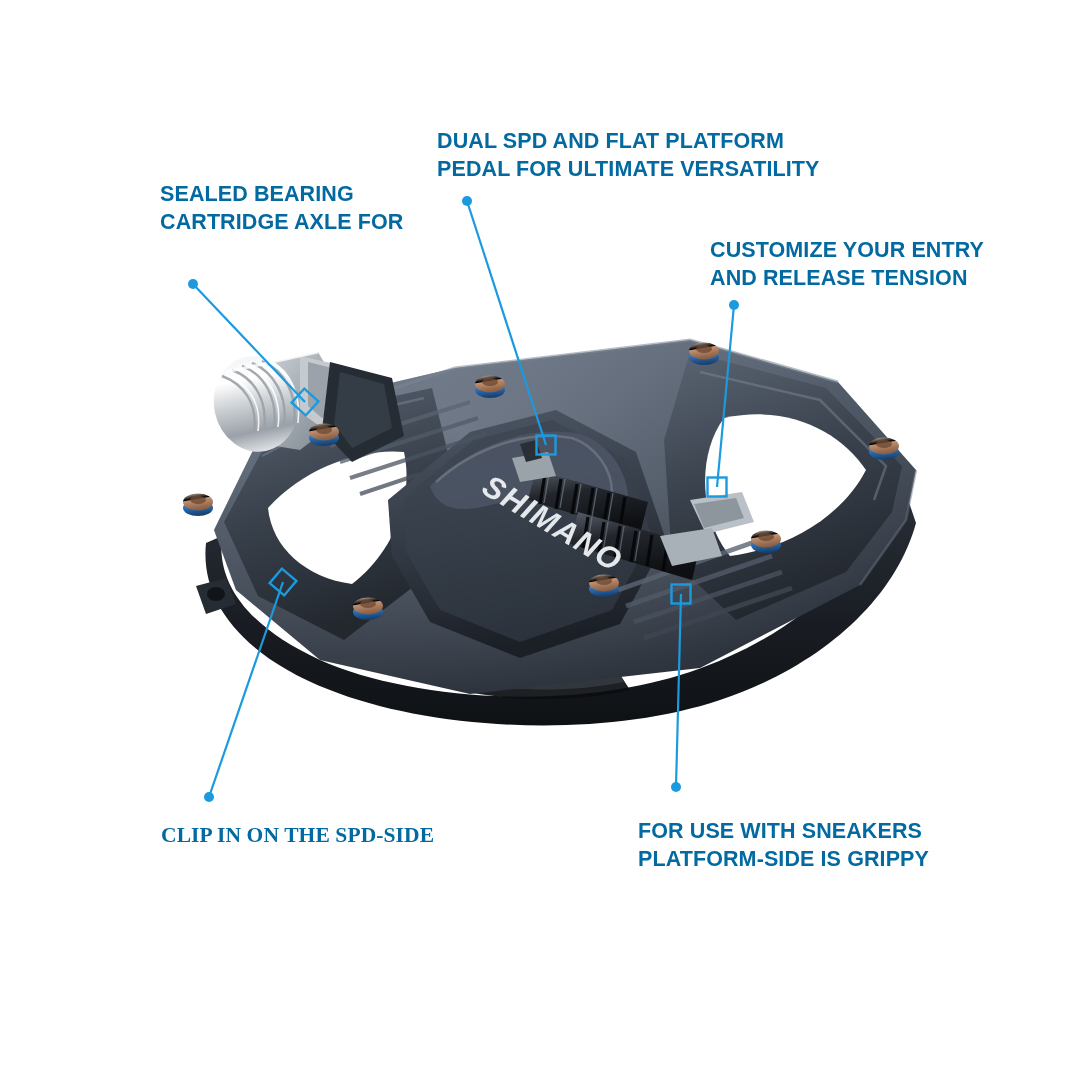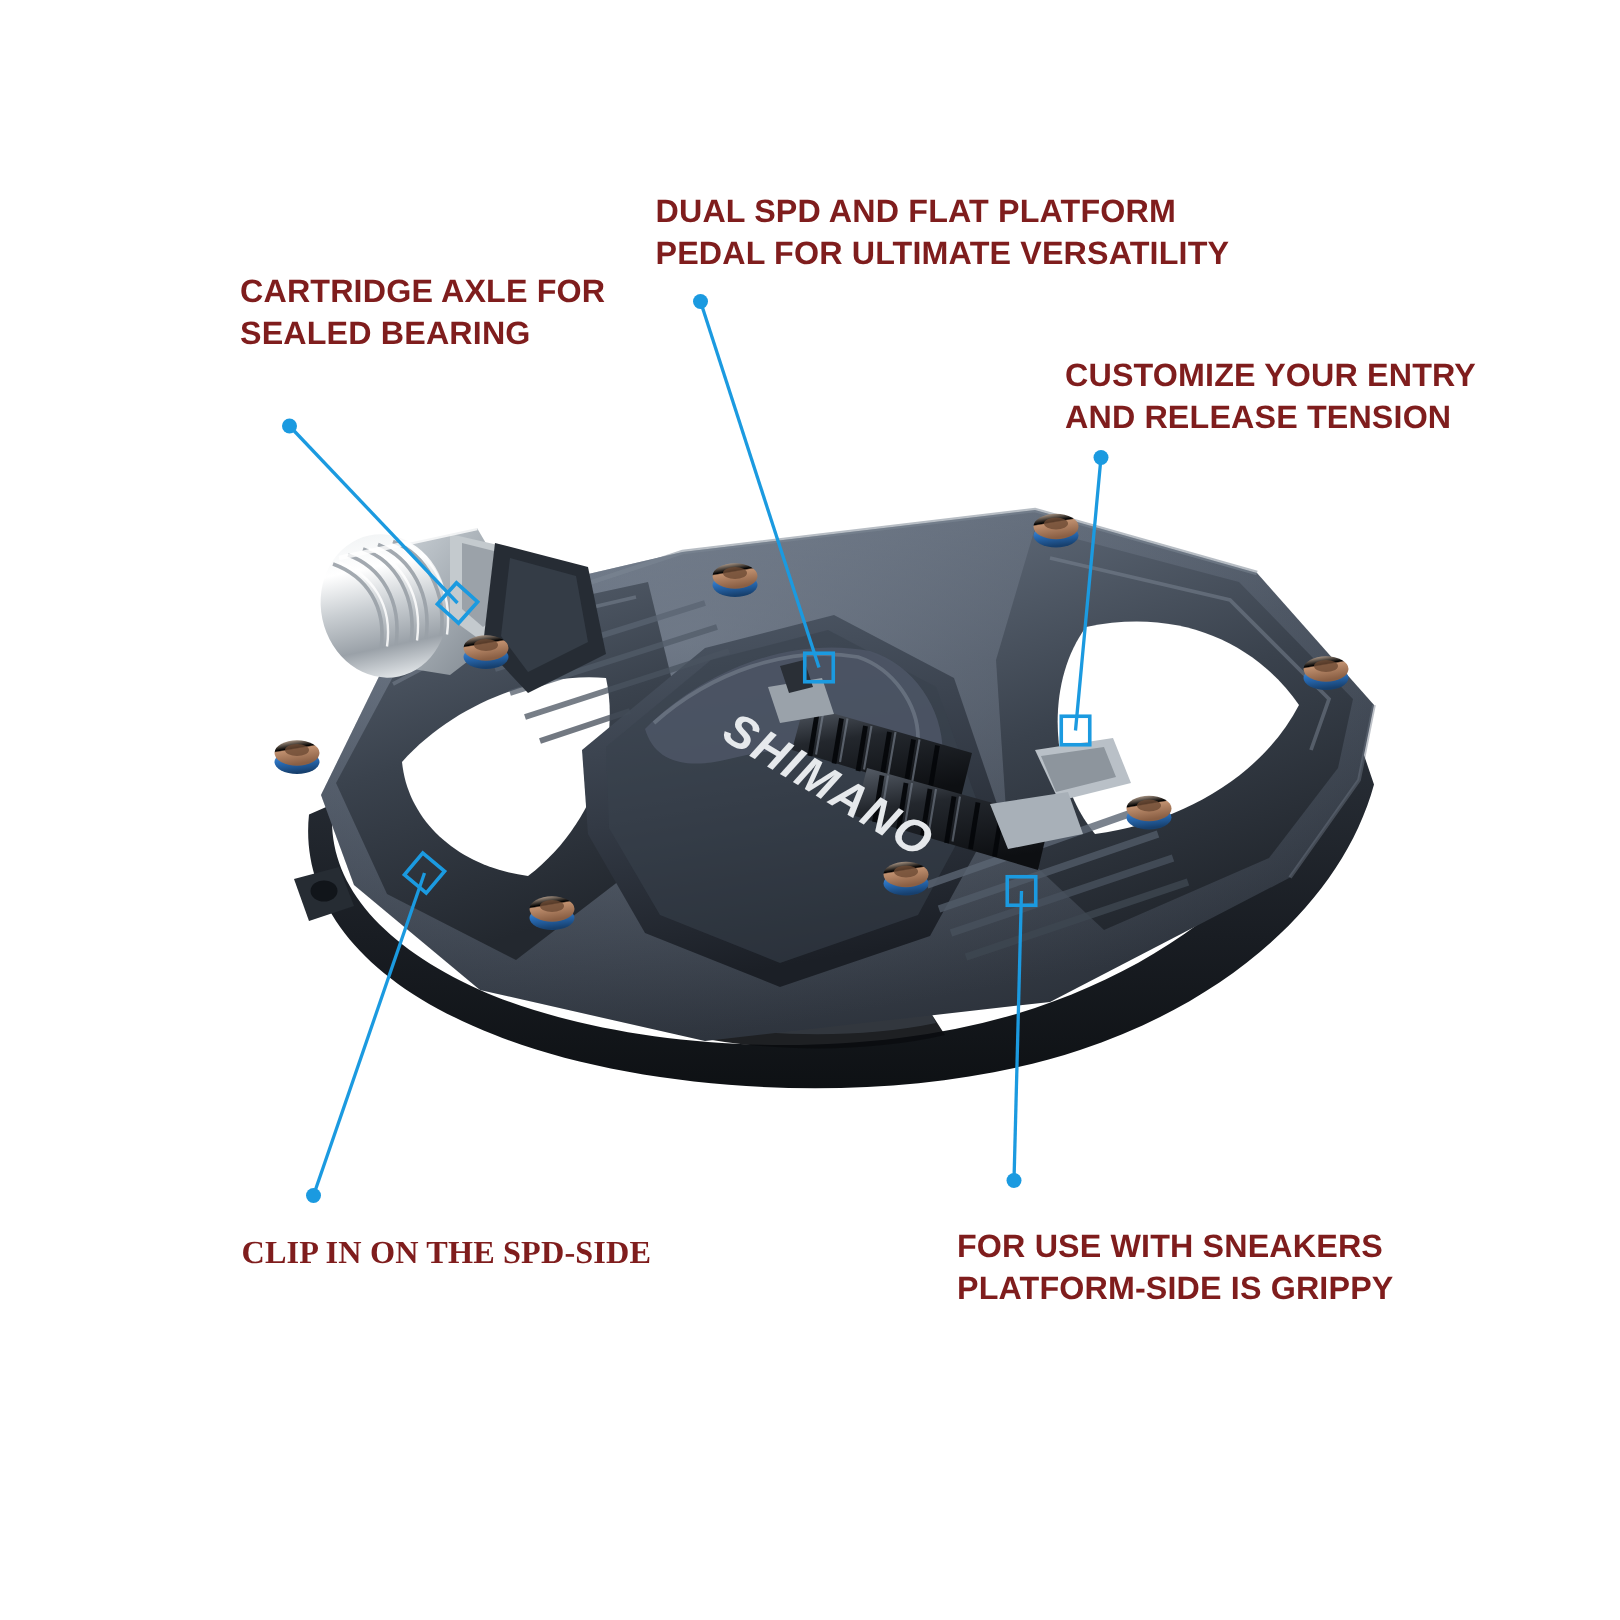--- a/index.html
+++ b/index.html
@@ -21,21 +21,21 @@
     width: 1080px;
     height: 1080px;
   }
   .callout-label {
     position: absolute;
     font-family: "Liberation Sans", sans-serif;
     font-weight: bold;
     font-size: 21.5px;
     line-height: 1.30;
     letter-spacing: 0.1px;
-    color: #7f1d1d;
+    color: #0369a1;
     white-space: pre;
     text-transform: uppercase;
   }
 </style>
 </head>
 <body>
 
 <div id="stage">
 
   <svg id="product-svg" viewBox="0 0 1080 1080" aria-hidden="true">
@@ -318,20 +318,20 @@
         </g>
         <g>
           <line x1="676" y1="787" x2="681" y2="594" stroke="#1b9ae0" stroke-width="2.2"></line>
           <rect x="671.5" y="584.5" width="19" height="19" fill="none" stroke="#1b9ae0" stroke-width="2.4"></rect>
           <circle cx="676" cy="787" r="5" fill="#1b9ae0"></circle>
         </g>
       </g>
   </svg>
 
   <div id="label-layer">
-      <div class="callout-label" style="left: 160px; top: 181px;"><div>CARTRIDGE AXLE FOR</div><div>SEALED BEARING</div></div>
+      <div class="callout-label" style="left: 160px; top: 181px;"><div>SEALED BEARING</div><div>CARTRIDGE AXLE FOR</div></div>
       <div class="callout-label" style="left: 437px; top: 128px;"><div>DUAL SPD AND FLAT PLATFORM</div><div>PEDAL FOR ULTIMATE VERSATILITY</div></div>
       <div class="callout-label" style="left: 710px; top: 237px;"><div>CUSTOMIZE YOUR ENTRY</div><div>AND RELEASE TENSION</div></div>
       <div class="callout-label" style="left: 161px; top: 822px; font-family: Liberation Serif, serif;"><div>CLIP IN ON THE SPD-SIDE</div></div>
       <div class="callout-label" style="left: 638px; top: 818px;"><div>FOR USE WITH SNEAKERS</div><div>PLATFORM-SIDE IS GRIPPY</div></div>
     </div>
 
 </div>
 
 </body></html>

